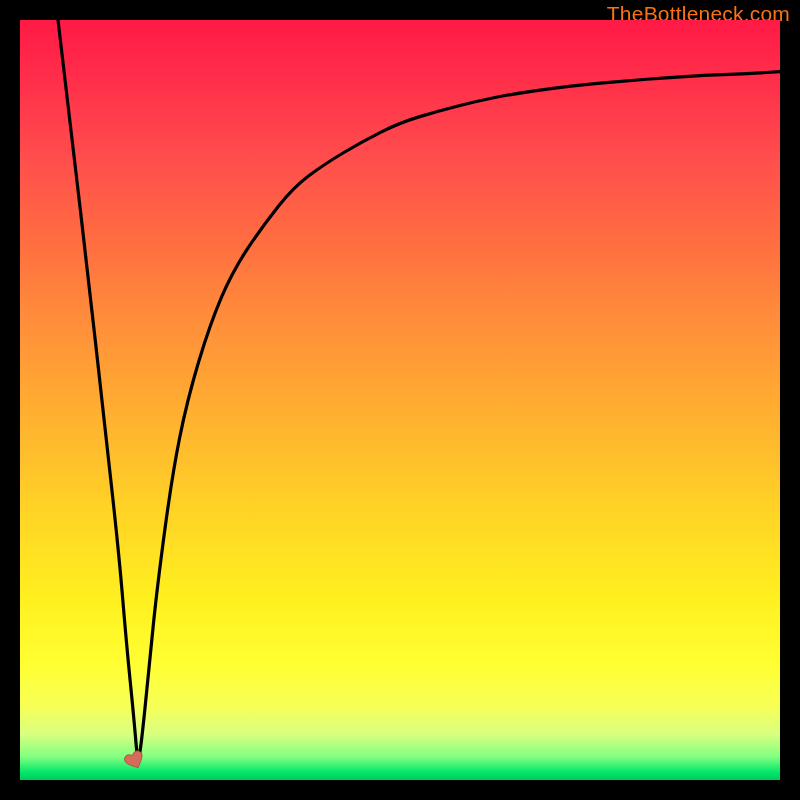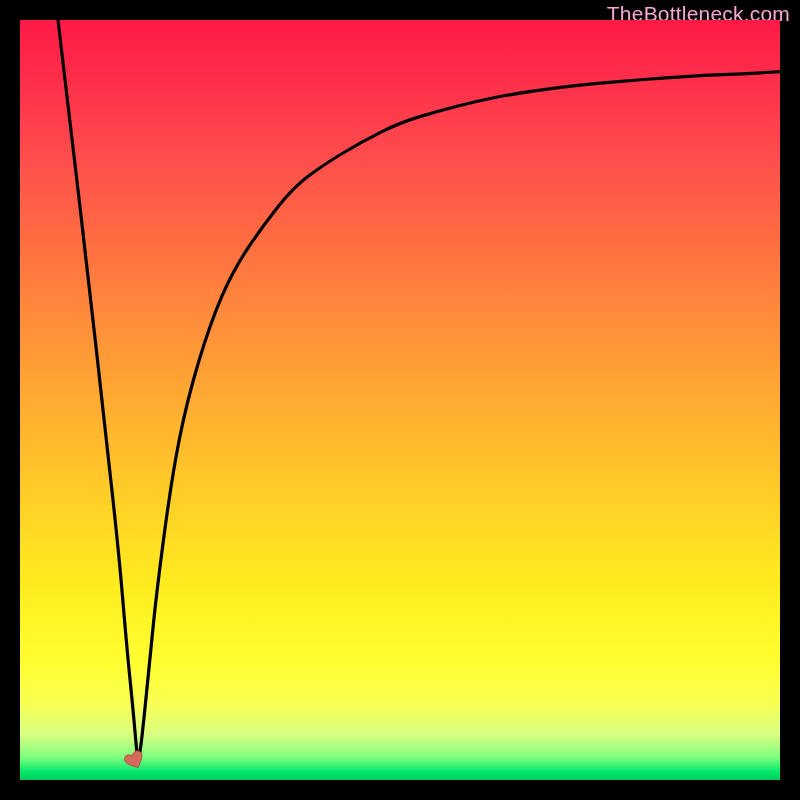--- a/index.html
+++ b/index.html
@@ -58,21 +58,21 @@
   }
   .heart {
     position: absolute;
     width: 22px;
     height: 22px;
   }
   .watermark {
     position: absolute;
     top: 2px;
     right: 10px;
-    color: #f9a8d4;
+    color: #f97316;
     font-size: 21px;
     letter-spacing: 0.2px;
     font-weight: 500;
   }
 </style>
 </head>
 <body>
 
 <div class="frame">
 

